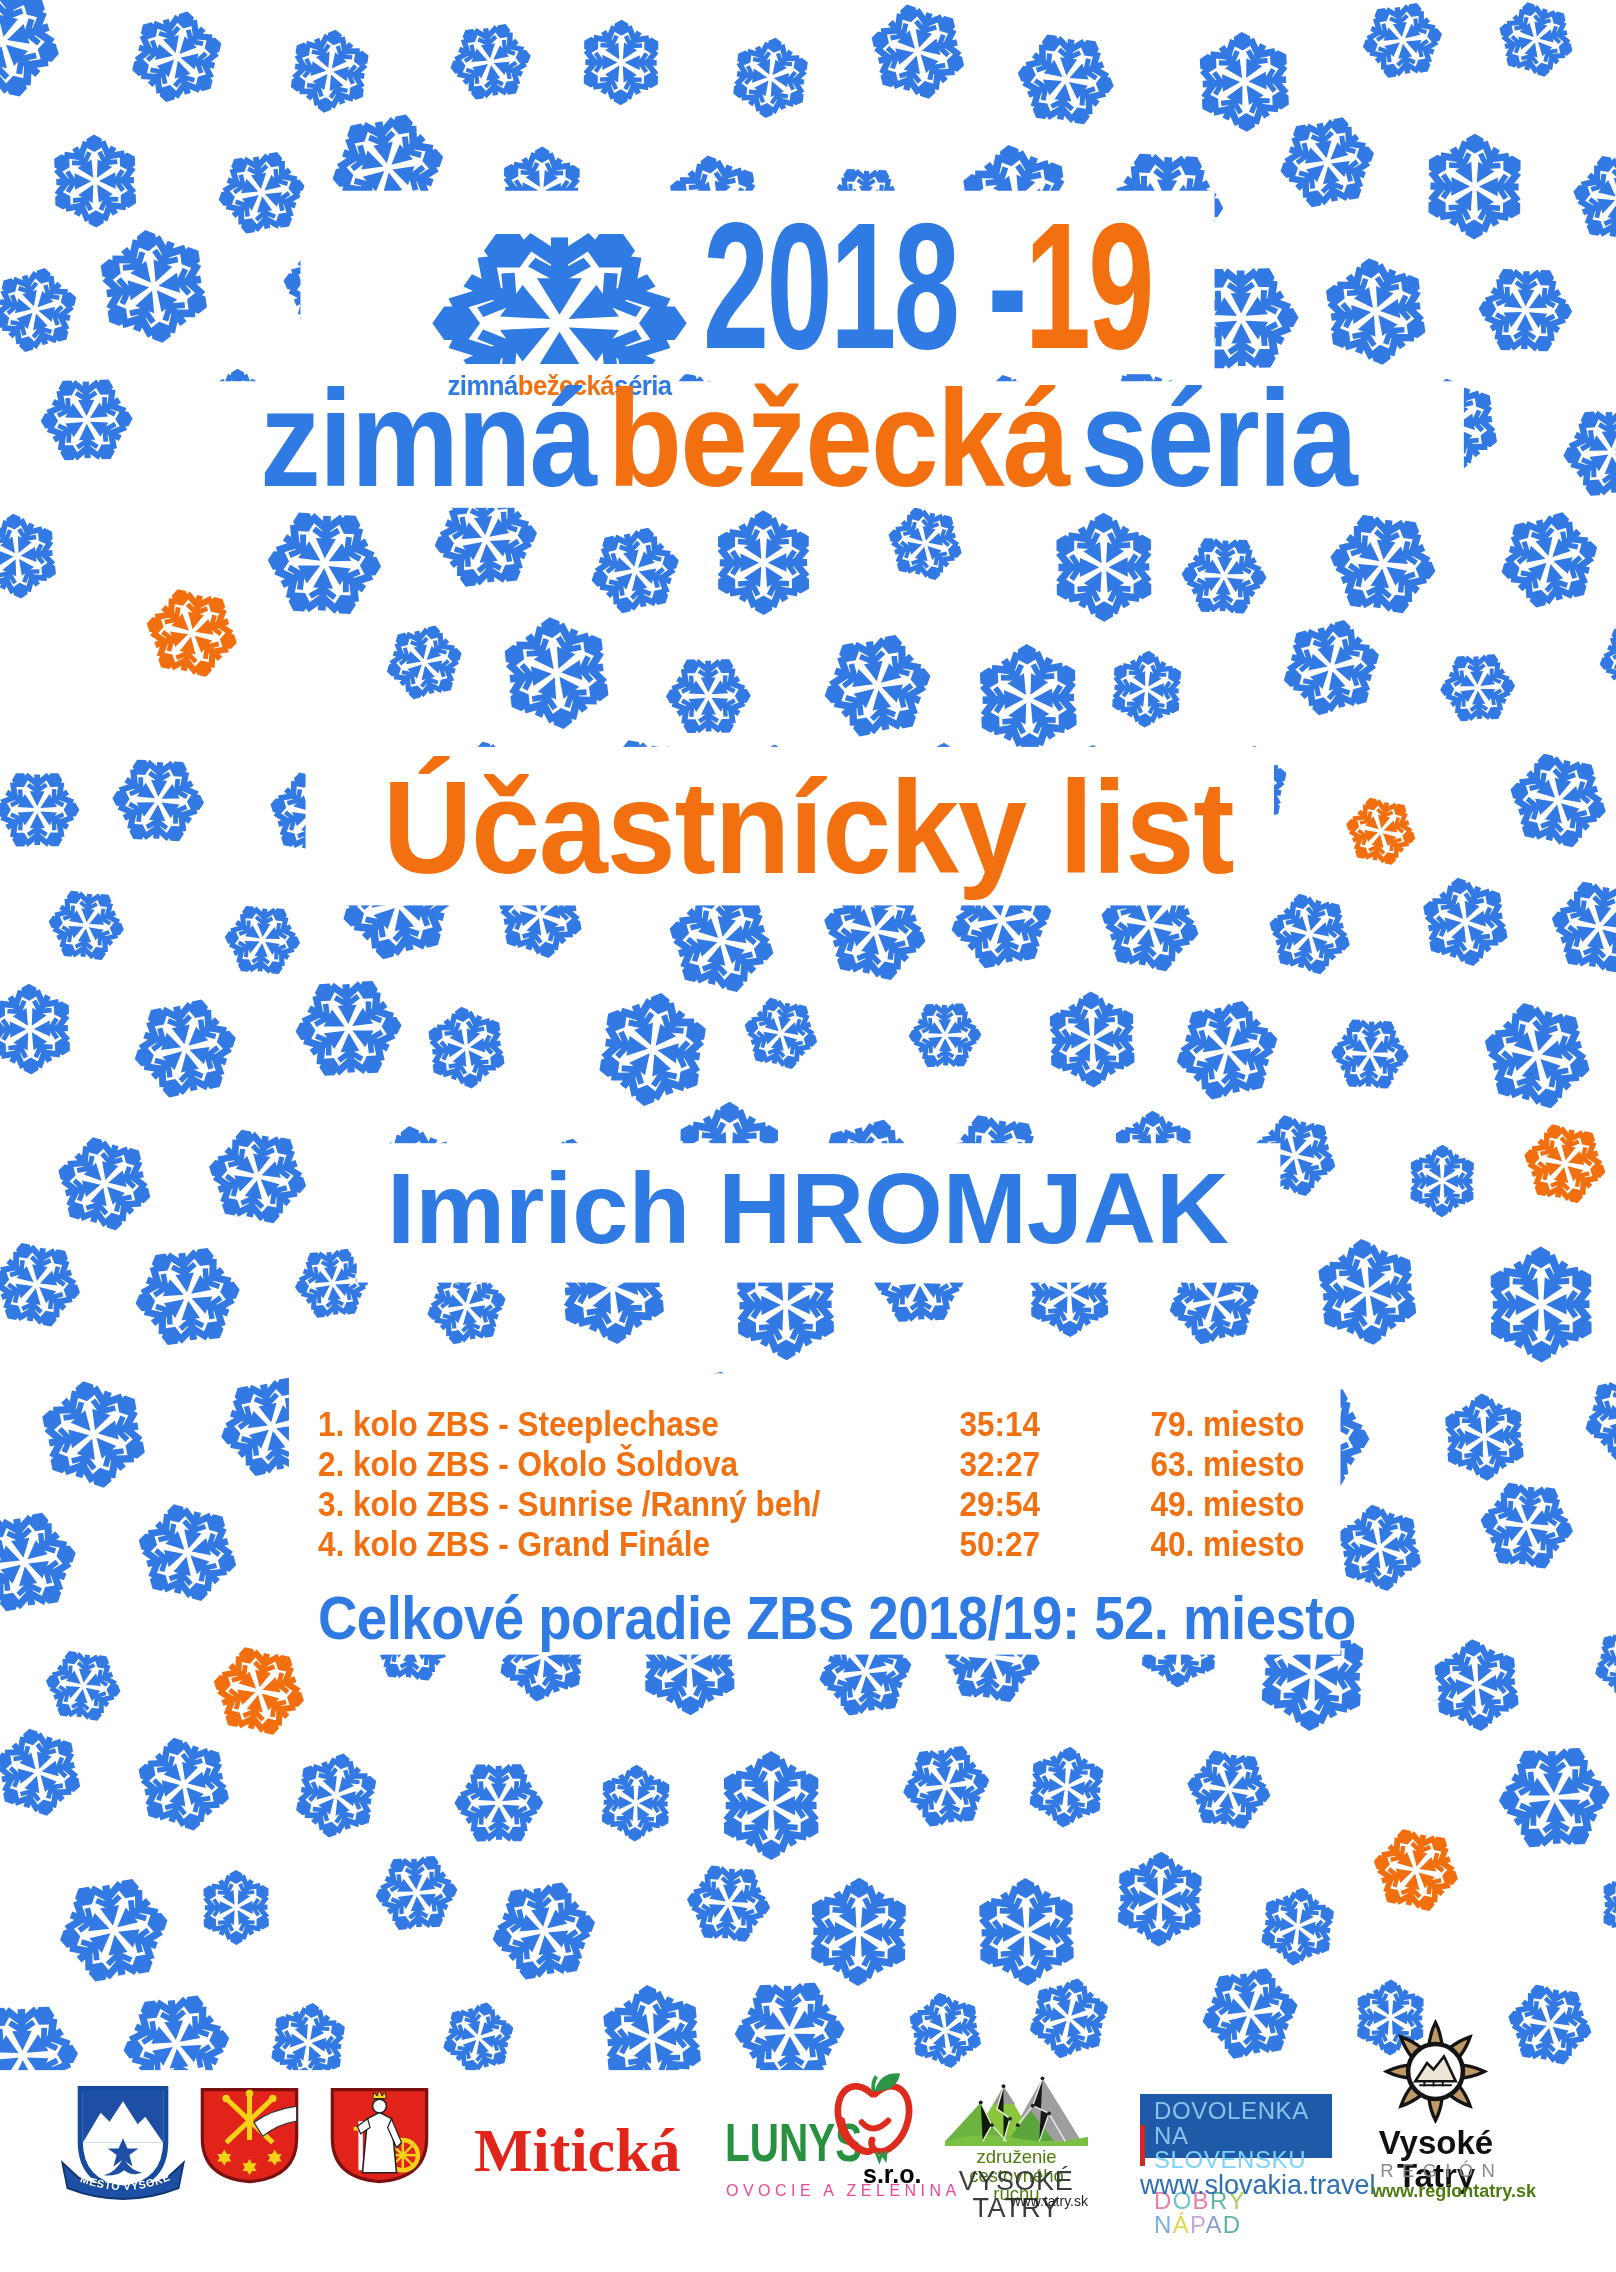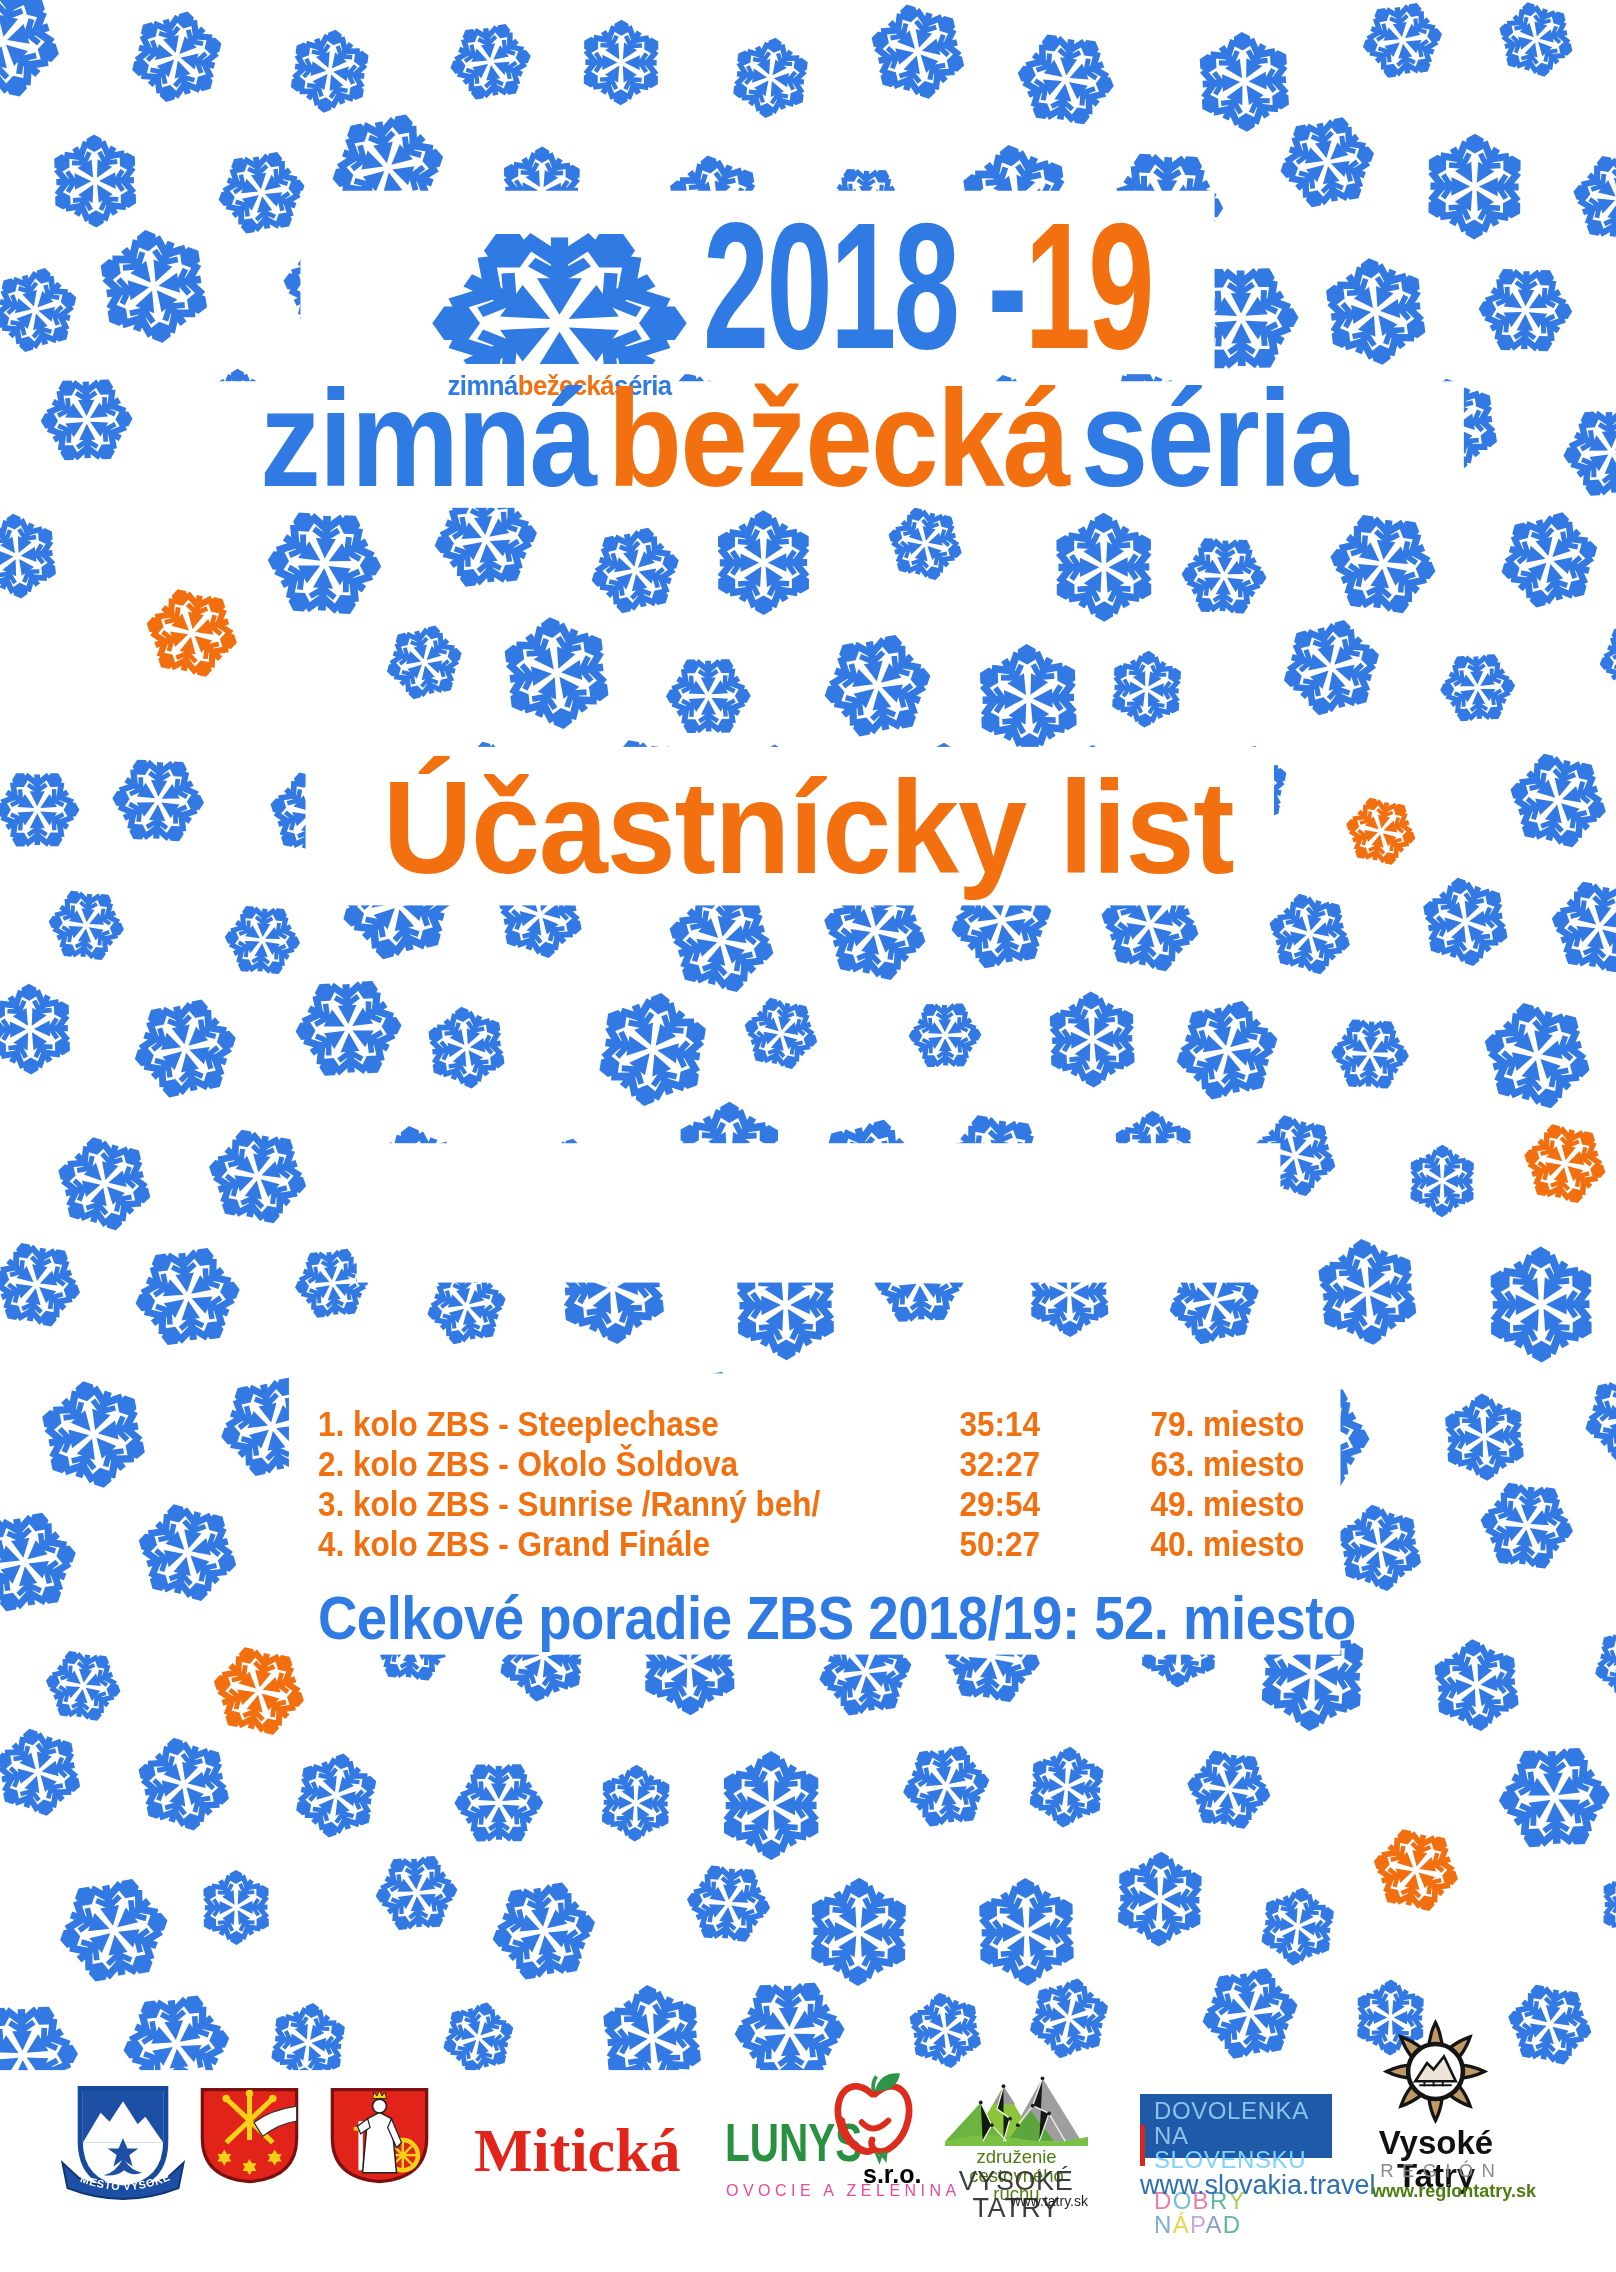--- a/index.html
+++ b/index.html
@@ -707,20 +707,21 @@
     </svg>
     <div class="logo-text"><span class="c-blue">zimná</span><span class="c-orange">bežecká</span><span class="c-blue">séria</span></div>
   </div>
 
   <div class="abs impact season"><span class="c-blue">2018 -</span><span class="c-orange">19</span></div>
 
   <div class="abs impact main-title"><span class="c-blue">zimná</span><span class="c-orange">bežecká</span><span class="c-blue">séria</span></div>
 
   <div class="abs impact subtitle c-orange">Účastnícky list</div>
 
+  <div class="abs participant c-blue">Imrich HROMJAK</div>
 
   <div class="abs results" id="results">
       <div class="rrow">
         <span class="race">1. kolo ZBS - Steeplechase</span>
         <span class="time">35:14</span>
         <span class="spc"></span>
         <span class="place">79. miesto</span>
       </div>
       <div class="rrow">
         <span class="race">2. kolo ZBS - Okolo Šoldova</span>

